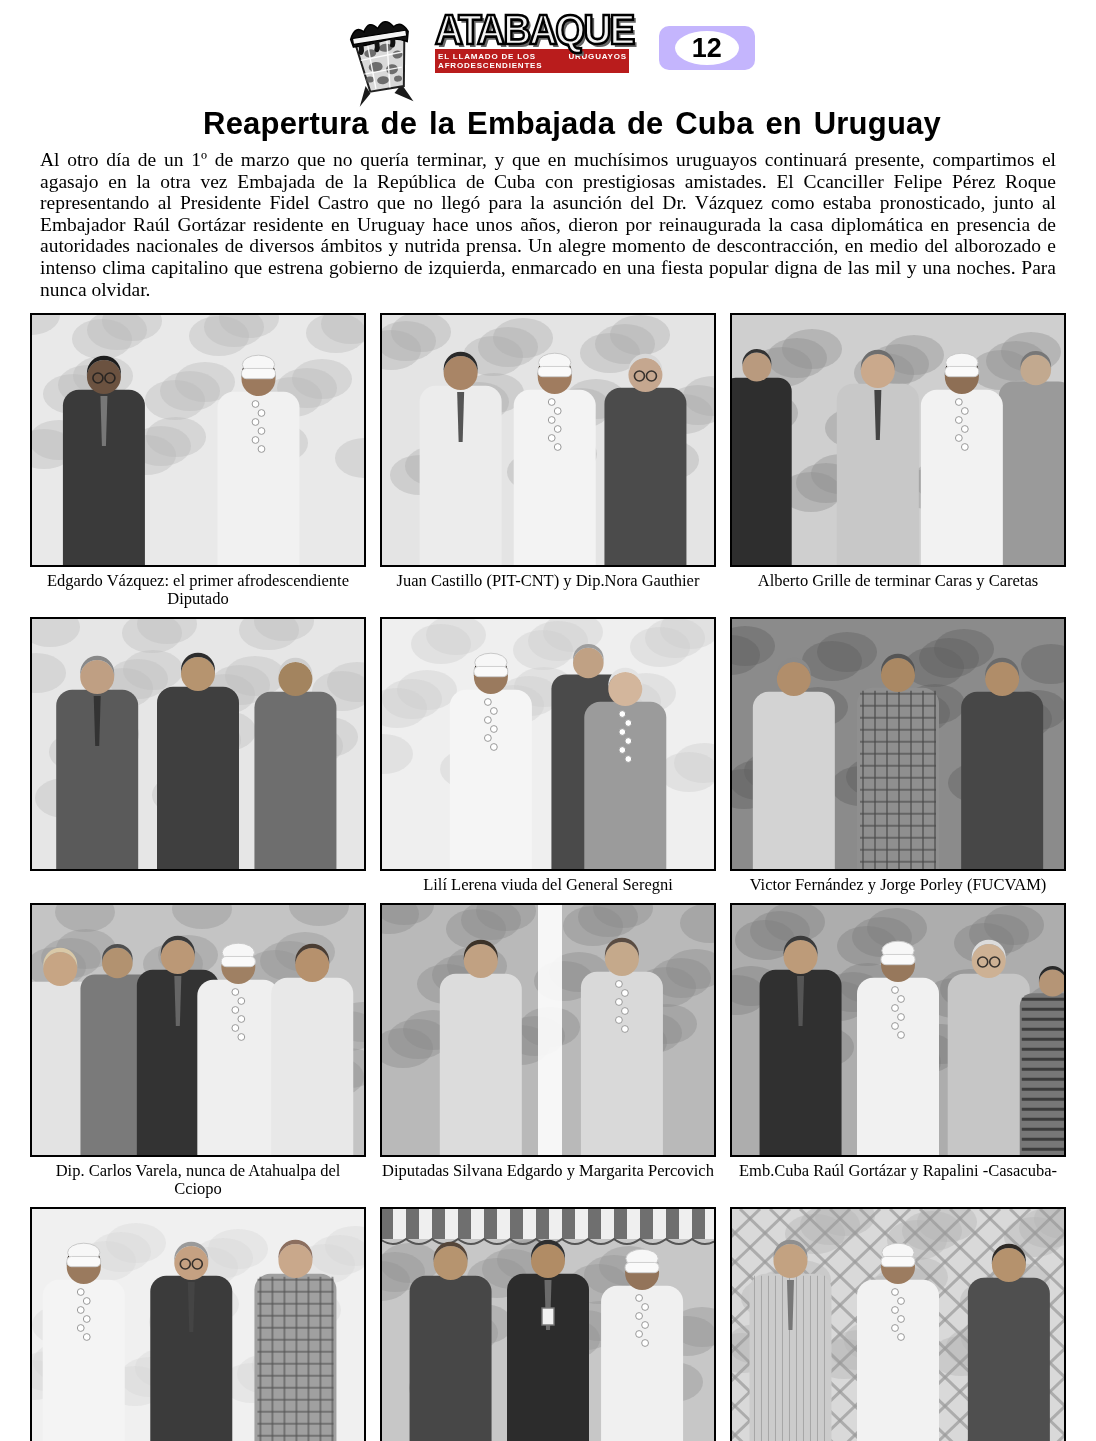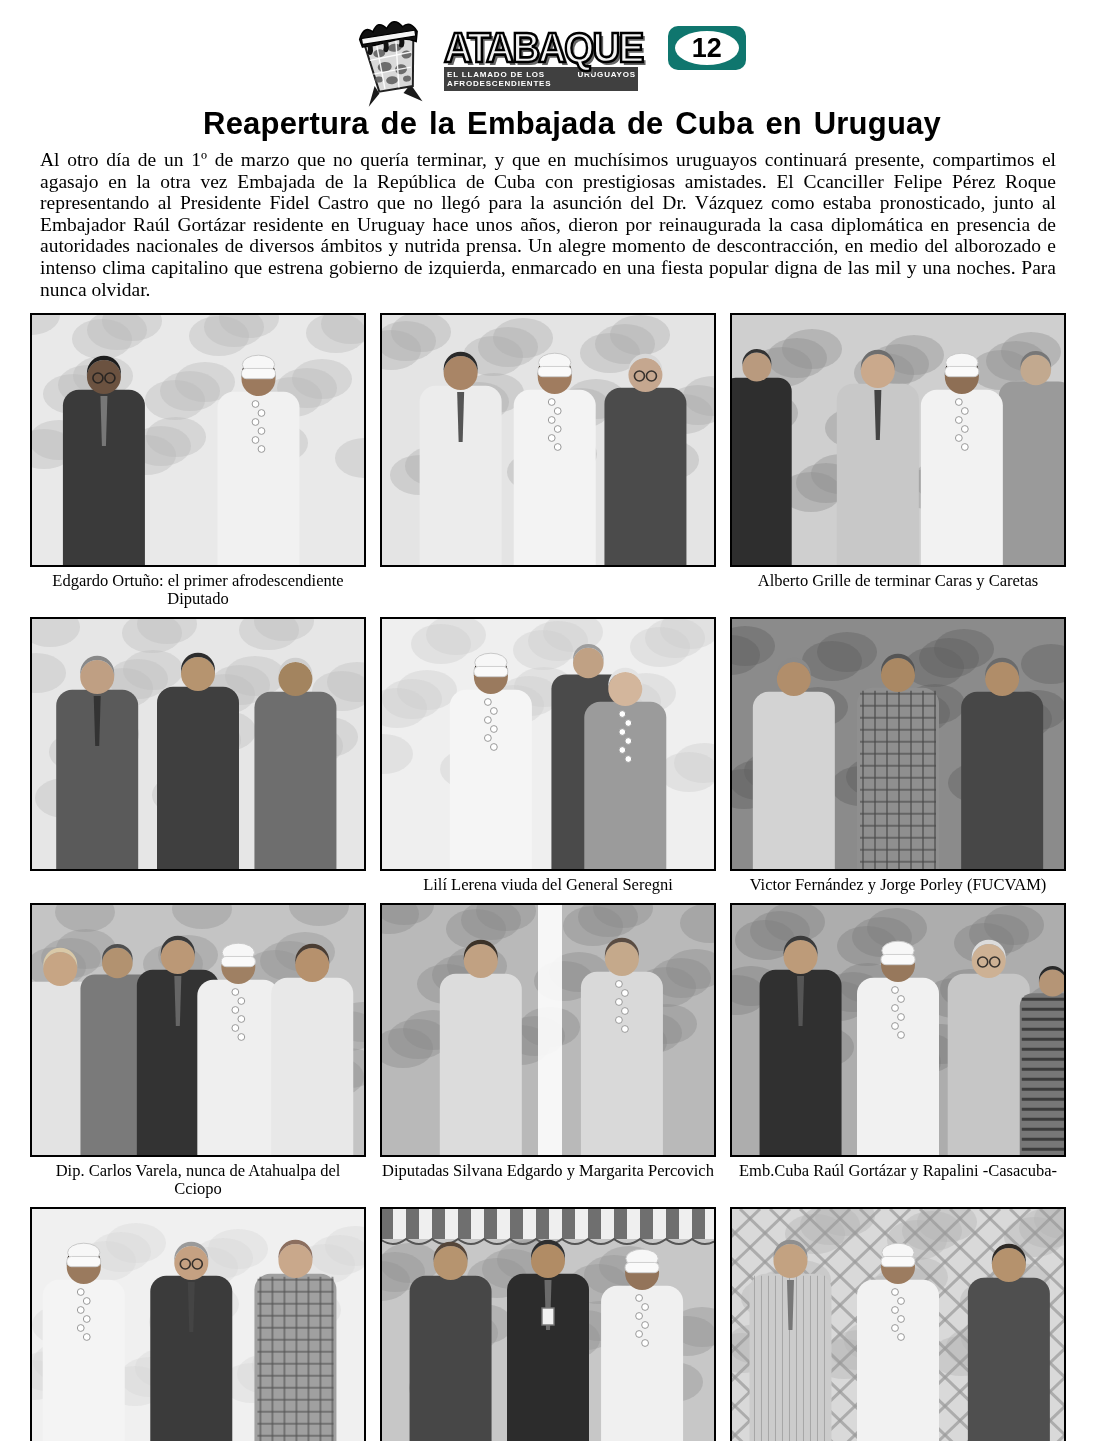--- a/index.html
+++ b/index.html
@@ -1,36 +1,36 @@
 <!DOCTYPE html>
 <html><head>
 <meta charset="utf-8">
 <style>
   html,body{margin:0;padding:0;background:#fff;}
   body{width:1096px;height:1441px;position:relative;font-family:"Liberation Serif",serif;color:#000;overflow:hidden;}
 
   
   .masthead{display:flex;justify-content:center;align-items:flex-start;gap:8px;padding-top:12px;height:92px;}
   .drum-wrap{width:86px;height:92px;flex:0 0 auto;transform:rotate(-6deg);margin-top:2px;}
-  .logo-block{display:flex;flex-direction:column;margin-top:18px;}
+  .logo-block{display:flex;flex-direction:column;}
   .logo-text{
     font-family:"Liberation Sans",sans-serif;font-weight:bold;font-size:42px;line-height:.85;
     letter-spacing:-2px;color:#f2f2f2;
     -webkit-text-stroke:2.6px #000;
     text-shadow:3px 3px 0 #666;
     transform:scaleX(.92);transform-origin:left;
     white-space:nowrap;
   }
   .tagline-bar{
-    background:#404040;color:#fff;font-family:"Liberation Sans",sans-serif;
+    background:#b91c1c;color:#fff;font-family:"Liberation Sans",sans-serif;
     font-size:8px;font-weight:bold;letter-spacing:.8px;
     display:flex;justify-content:space-between;gap:26px;
     padding:3px 3px;margin-top:1px;width:188px;
   }
-  .page-badge{background:#0f766e;border-radius:10px;padding:5px 7px;margin-top:14px;flex:0 0 auto;}
+  .page-badge{background:#c4b5fd;border-radius:10px;padding:5px 16px;margin-top:14px;flex:0 0 auto;}
   .page-badge-ellipse{
     background:#fff;border-radius:50%;width:64px;height:34px;
     display:flex;align-items:center;justify-content:center;
     font-family:"Liberation Sans",sans-serif;font-weight:bold;font-size:27px;color:#000;
   }
 
   
   .page-title{
     text-align:center;font-family:"Liberation Sans",sans-serif;font-weight:bold;
     font-size:31px;letter-spacing:.2px;word-spacing:3px;margin:2px 0 7px;padding-left:48px;
@@ -146,21 +146,21 @@
           <ellipse cx="228.48000000000002" cy="49.55" rx="16.15" ry="9.350000000000001" fill="#f7f7f7" stroke="#c9c9c9" stroke-width="1"></ellipse>
           <rect x="211.48000000000002" y="53.46" width="34" height="10.2" rx="4.760000000000001" fill="#fafafa" stroke="#cfcfcf" stroke-width="1"></rect>
           <circle cx="225.48000000000002" cy="89" r="3.4" fill="#fff" stroke="#999" stroke-width="1"></circle>
           <circle cx="231.48000000000002" cy="98" r="3.4" fill="#fff" stroke="#999" stroke-width="1"></circle>
           <circle cx="225.48000000000002" cy="107" r="3.4" fill="#fff" stroke="#999" stroke-width="1"></circle>
           <circle cx="231.48000000000002" cy="116" r="3.4" fill="#fff" stroke="#999" stroke-width="1"></circle>
           <circle cx="225.48000000000002" cy="125" r="3.4" fill="#fff" stroke="#999" stroke-width="1"></circle>
           <circle cx="231.48000000000002" cy="134" r="3.4" fill="#fff" stroke="#999" stroke-width="1"></circle>
         </svg>
       </div>
-    <figcaption class="photo-caption">Edgardo Ortuño: el primer afrodescendiente Diputado</figcaption>
+    <figcaption class="photo-caption">Edgardo Vázquez: el primer afrodescendiente Diputado</figcaption>
   </figure>
 
   <figure class="photo-cell">
     <div class="photo-frame">
         <svg viewBox="0 0 336 250" preserveAspectRatio="xMidYMid slice">
           <rect x="0" y="0" width="336" height="250" fill="#e4e4e4"></rect>
           <ellipse cx="41" cy="17" rx="30" ry="20" fill="#adadad" opacity="0.4"></ellipse>
           <ellipse cx="114" cy="78" rx="30" ry="20" fill="#adadad" opacity="0.4"></ellipse>
           <ellipse cx="187" cy="139" rx="30" ry="20" fill="#adadad" opacity="0.4"></ellipse>
           <ellipse cx="260" cy="20" rx="30" ry="20" fill="#adadad" opacity="0.4"></ellipse>
@@ -201,20 +201,21 @@
           <circle cx="177.72" cy="114" r="3.4" fill="#fff" stroke="#999" stroke-width="1"></circle>
           <circle cx="171.72" cy="123" r="3.4" fill="#fff" stroke="#999" stroke-width="1"></circle>
           <circle cx="177.72" cy="132" r="3.4" fill="#fff" stroke="#999" stroke-width="1"></circle>
           <rect x="224.44" y="72.75" width="82" height="197.25" rx="16" fill="#4b4b4b"></rect>
           <circle cx="265.44" cy="60" r="17" fill="#c5a78f"></circle>
           <path d="M 248.44 60 A 17 17 0 0 1 282.44 60 L 282.44 55.75 A 17 17 0 0 0 248.44 55.75 Z" fill="#d8d8d8"></path>
           <circle cx="259.44" cy="61" r="5" fill="none" stroke="#1c1c1c" stroke-width="1.6" opacity="0.85"></circle>
           <circle cx="271.44" cy="61" r="5" fill="none" stroke="#1c1c1c" stroke-width="1.6" opacity="0.85"></circle>
         </svg>
       </div>
+    <figcaption class="photo-caption">Juan Castillo (PIT-CNT) y Dip.Nora Gauthier</figcaption>
   </figure>
 
   <figure class="photo-cell">
     <div class="photo-frame">
         <svg viewBox="0 0 336 250" preserveAspectRatio="xMidYMid slice">
           <rect x="0" y="0" width="336" height="250" fill="#cfcfcf"></rect>
           <ellipse cx="82" cy="34" rx="30" ry="20" fill="#8f8f8f" opacity="0.4"></ellipse>
           <ellipse cx="155" cy="95" rx="30" ry="20" fill="#8f8f8f" opacity="0.4"></ellipse>
           <ellipse cx="228" cy="156" rx="30" ry="20" fill="#8f8f8f" opacity="0.4"></ellipse>
           <ellipse cx="301" cy="37" rx="30" ry="20" fill="#8f8f8f" opacity="0.4"></ellipse>

